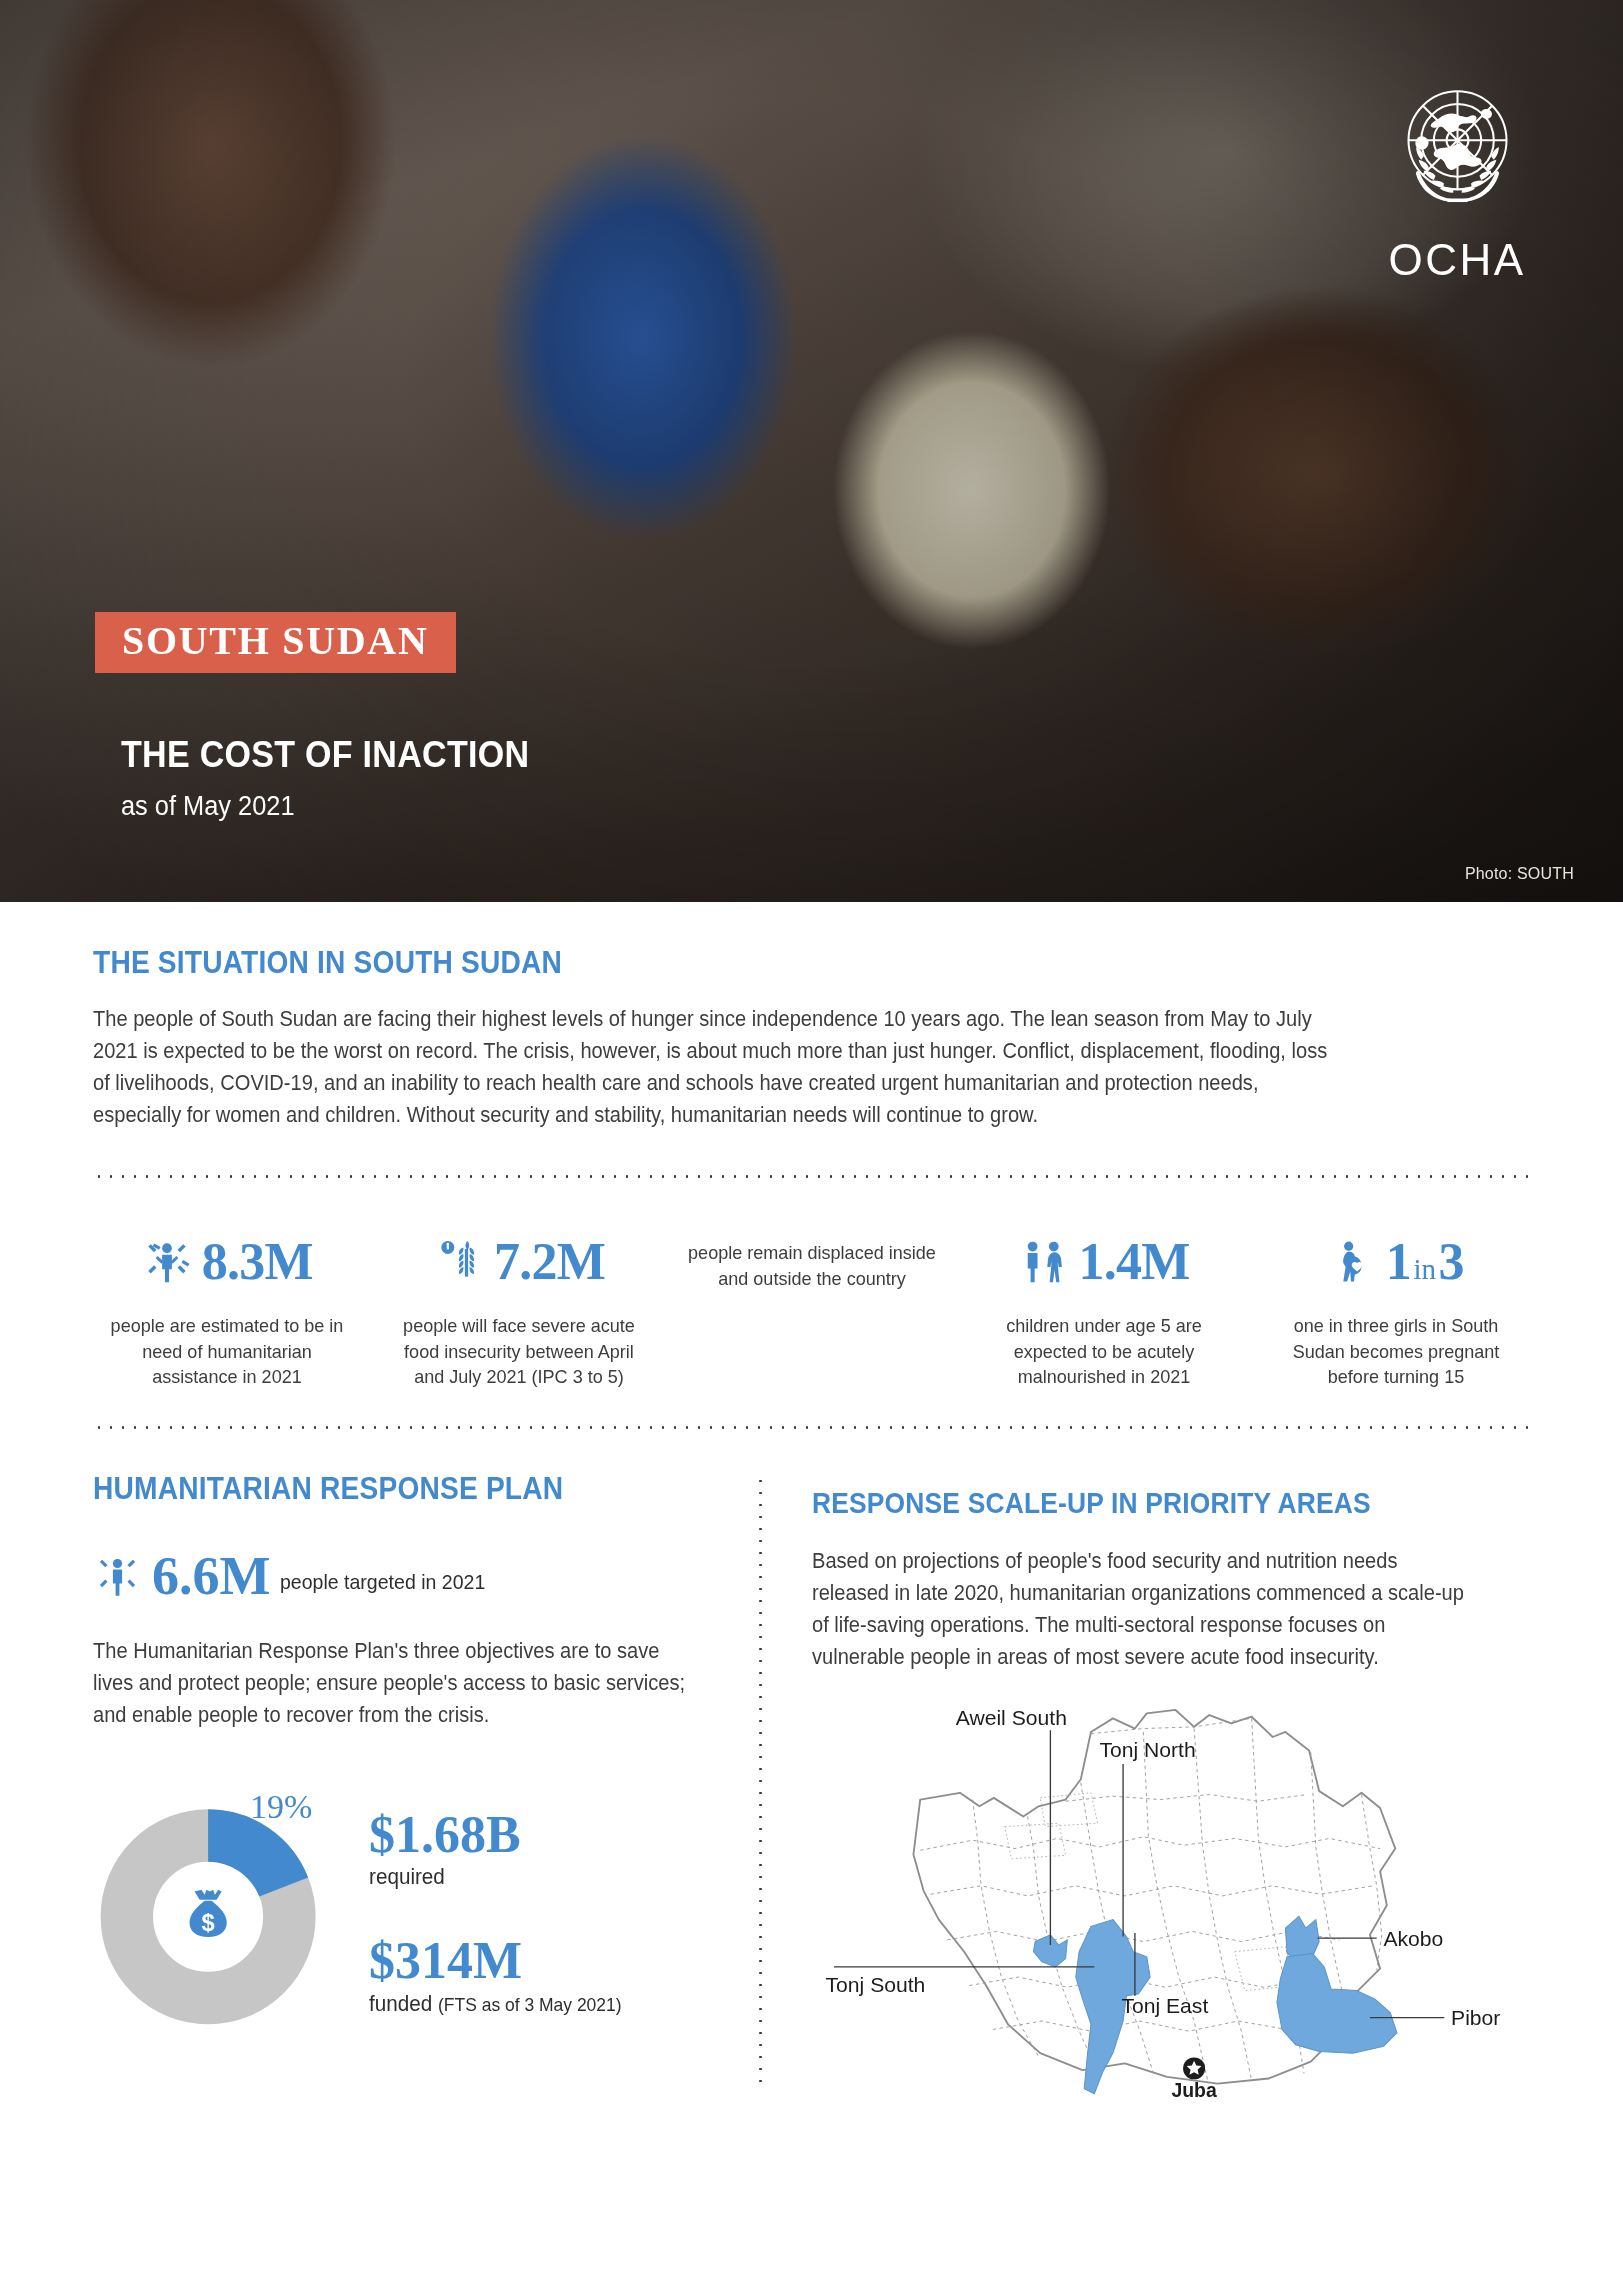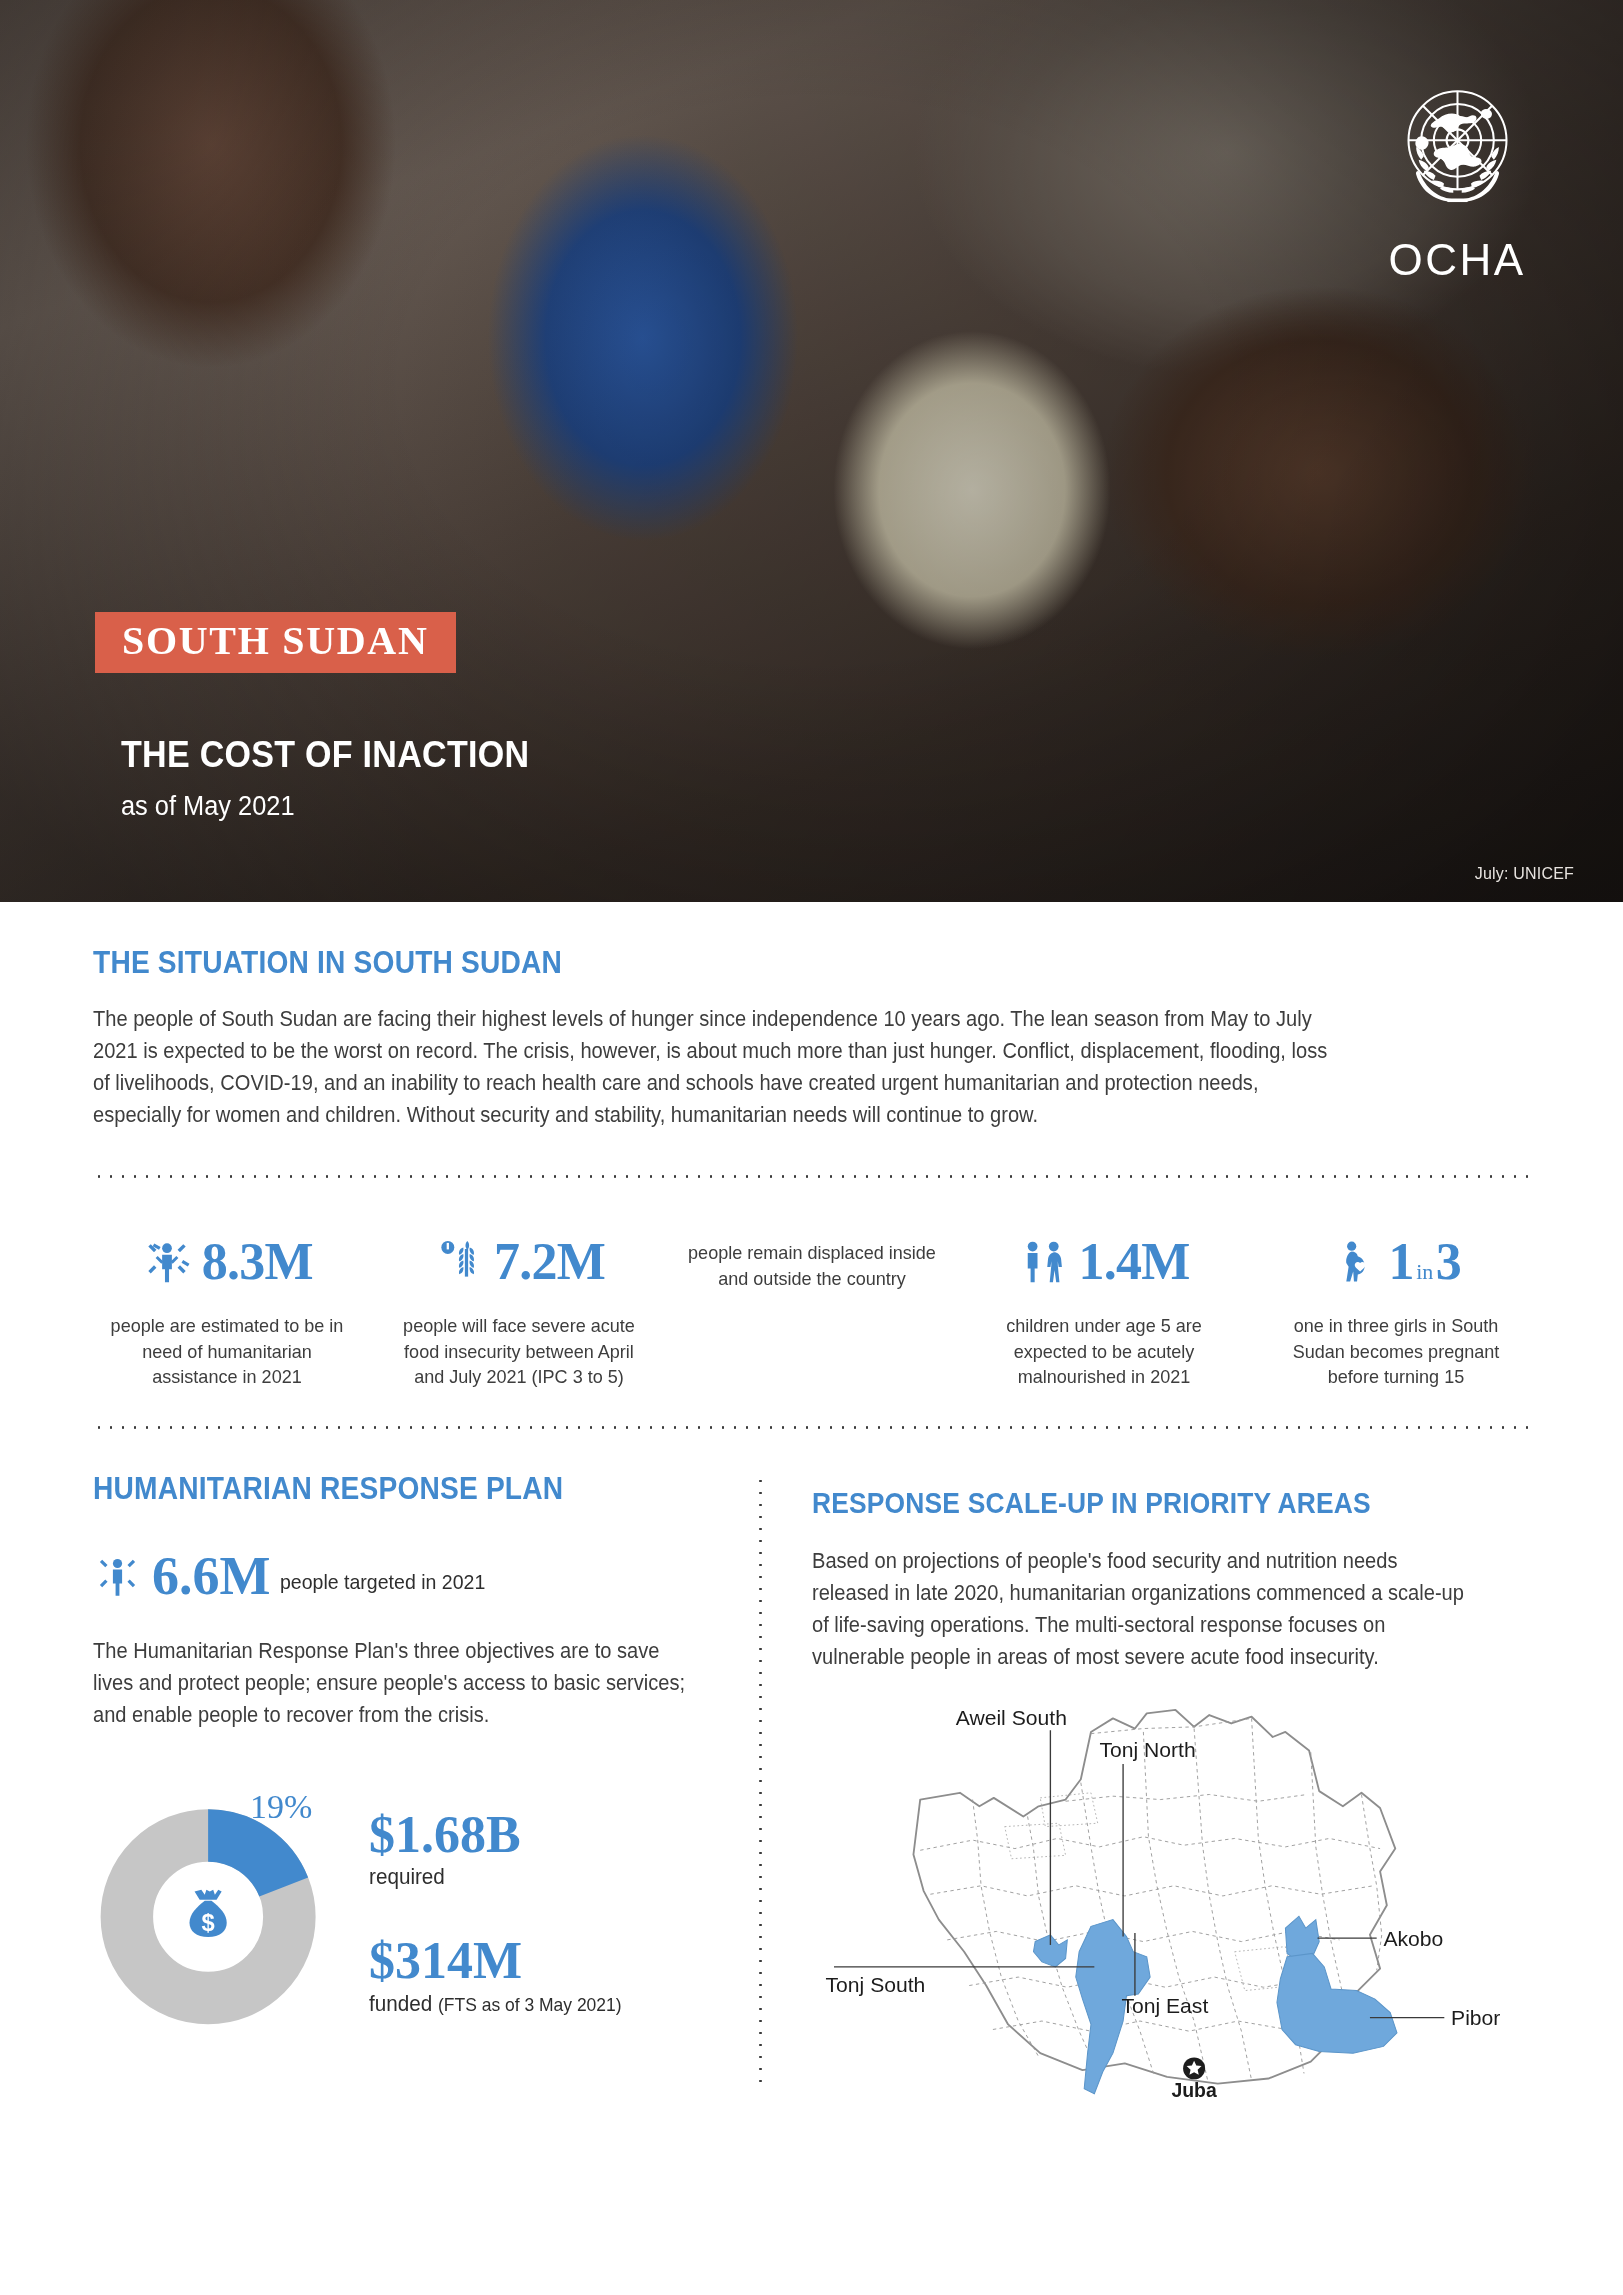--- a/index.html
+++ b/index.html
@@ -172,21 +172,21 @@
   .stat-icon { display: block; }
   .stat-num {
     color: #4289cd;
     font-family: "Liberation Serif", serif;
     font-weight: 700;
     font-size: 52px;
     line-height: 1;
     letter-spacing: -0.8px;
   }
   .stat-num .in-word {
-    font-size: 22px;
+    font-size: 29px;
     font-weight: 400;
     letter-spacing: 0;
     padding: 0 2.5px;
   }
   .stat-cap {
     margin-top: 15px;
     color: #3d3d3d;
     font-size: 19px;
     line-height: 1.34;
     transform: scaleX(0.95);
@@ -312,21 +312,21 @@
         </g>
       </svg>
       <div class="ocha-word">OCHA</div>
     </div>
 
     <div class="title-band">
       <div class="title-band-text">SOUTH SUDAN</div>
     </div>
     <div class="subtitle">THE COST OF INACTION</div>
     <div class="asof">as of May 2021</div>
-    <div class="photo-credit">July: UNICEF</div>
+    <div class="photo-credit">Photo: SOUTH</div>
   </div>
 
   <div class="body-wrap" id="situation">
     <div class="sec-head">THE SITUATION IN SOUTH SUDAN</div>
     <div class="para">The people of South Sudan are facing their highest levels of hunger since independence 10 years ago. The lean season from May to July 2021 is expected to be the worst on record. The crisis, however, is about much more than just hunger. Conflict, displacement, flooding, loss of livelihoods, COVID-19, and an inability to reach health care and schools have created urgent humanitarian and protection needs, especially for women and children. Without security and stability, humanitarian needs will continue to grow.</div>
   </div>
 
   <div class="divider d1"></div>
 
   <div class="stats-row">

